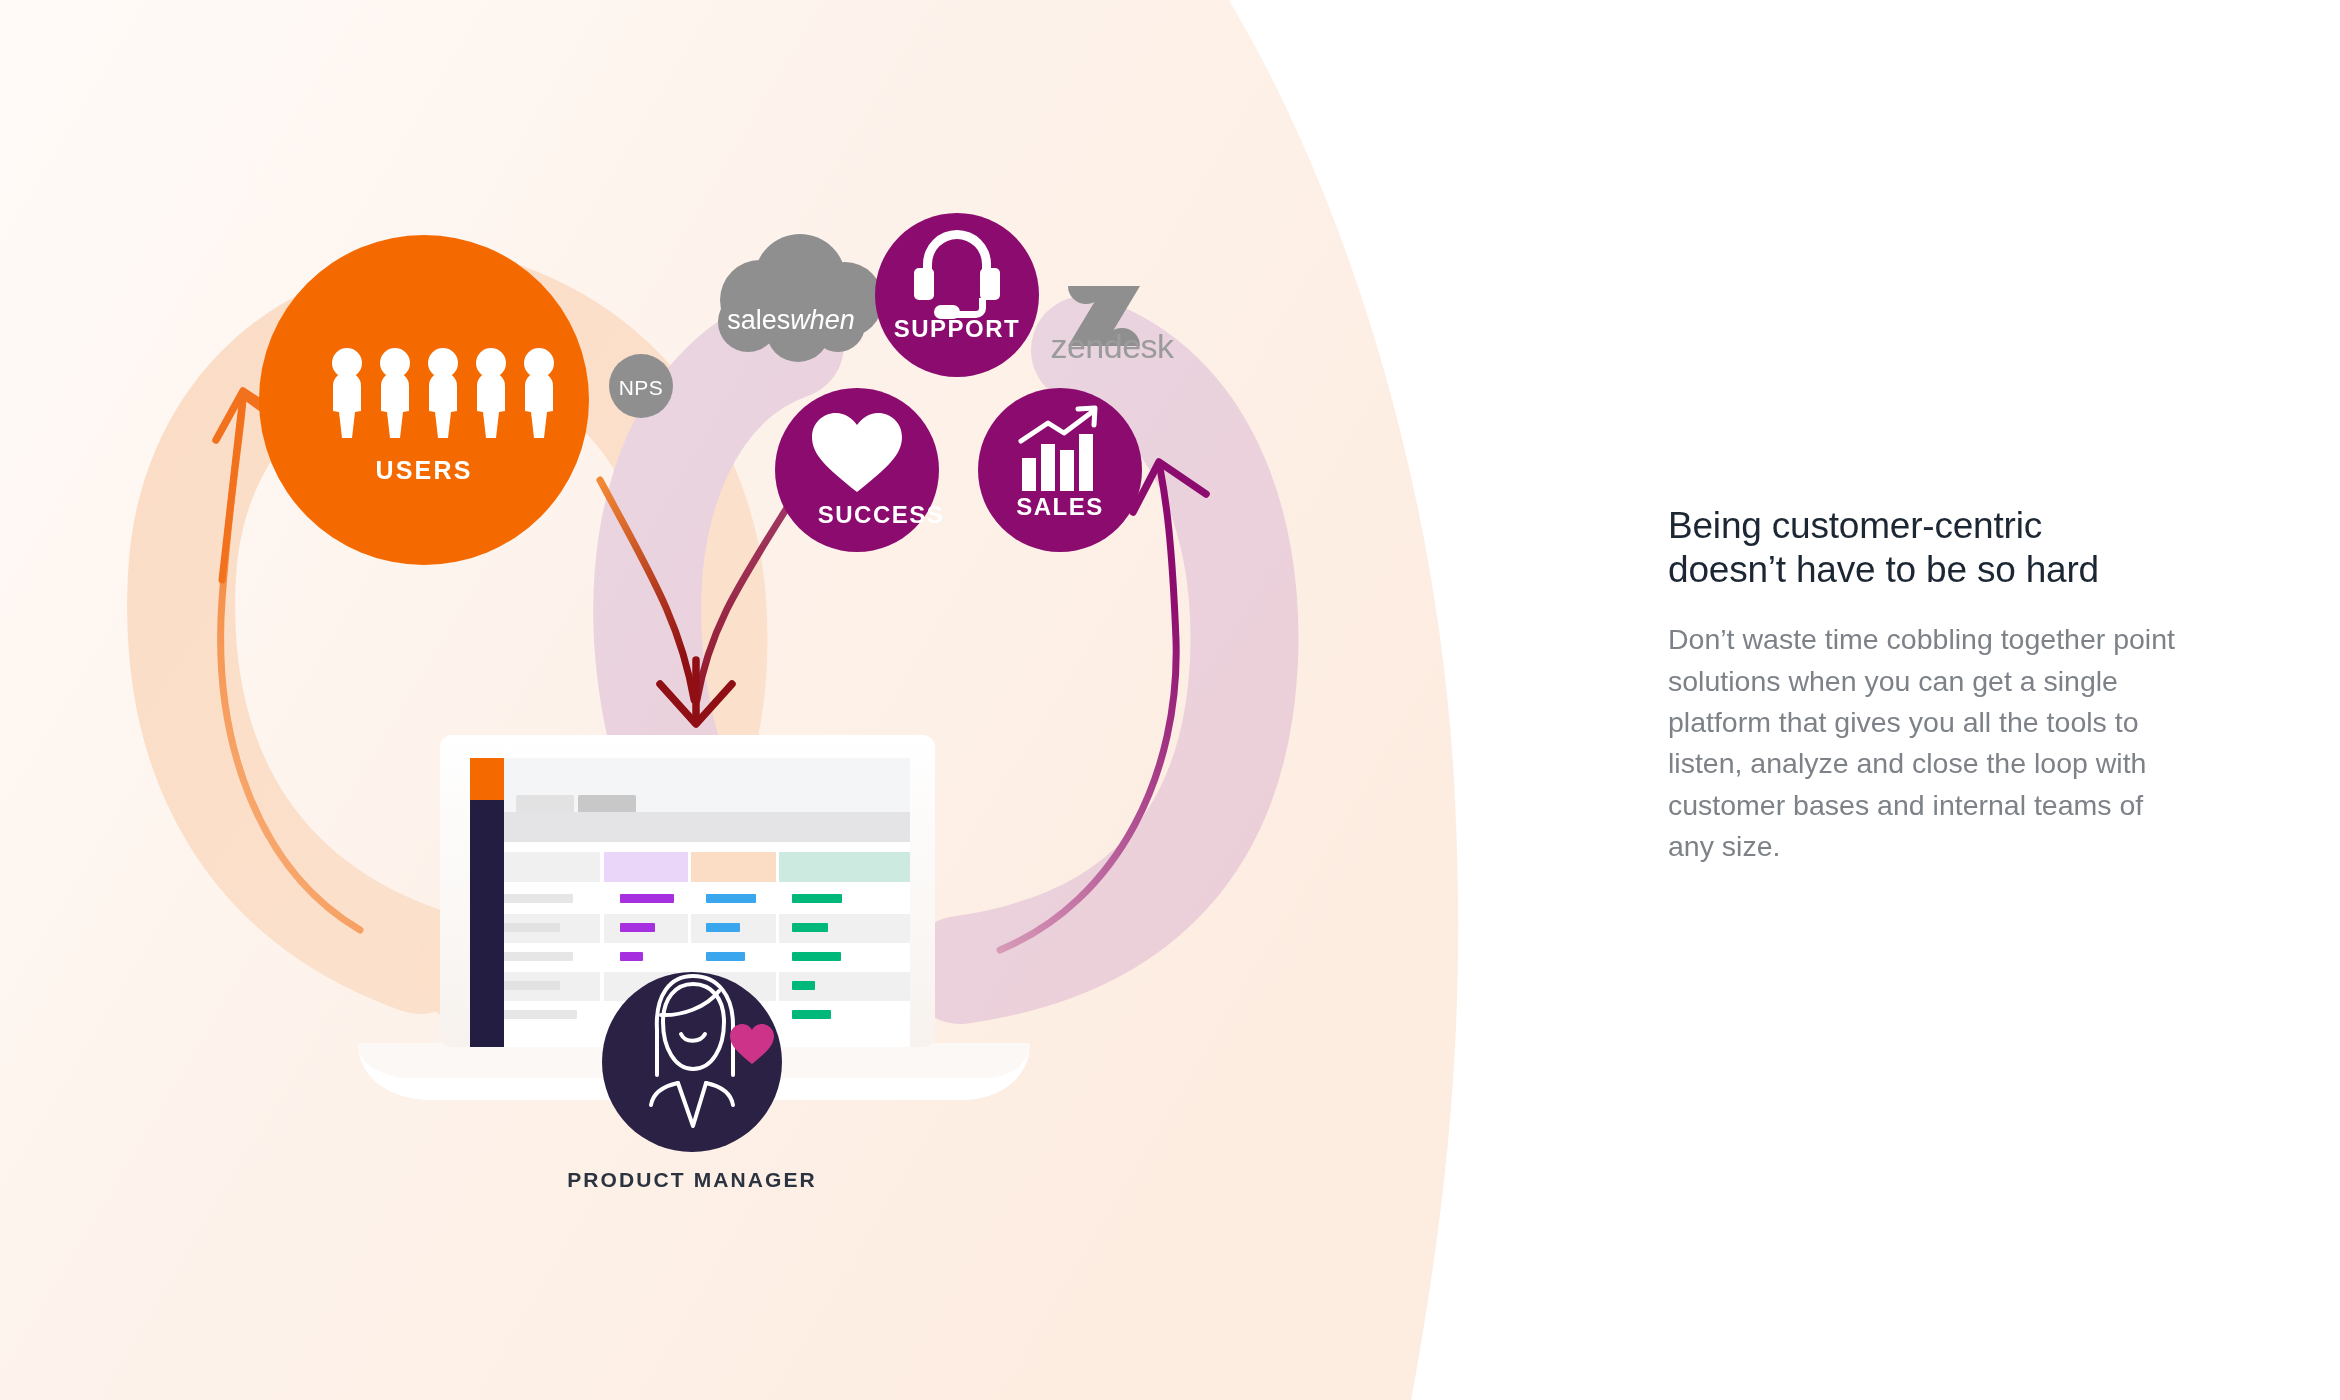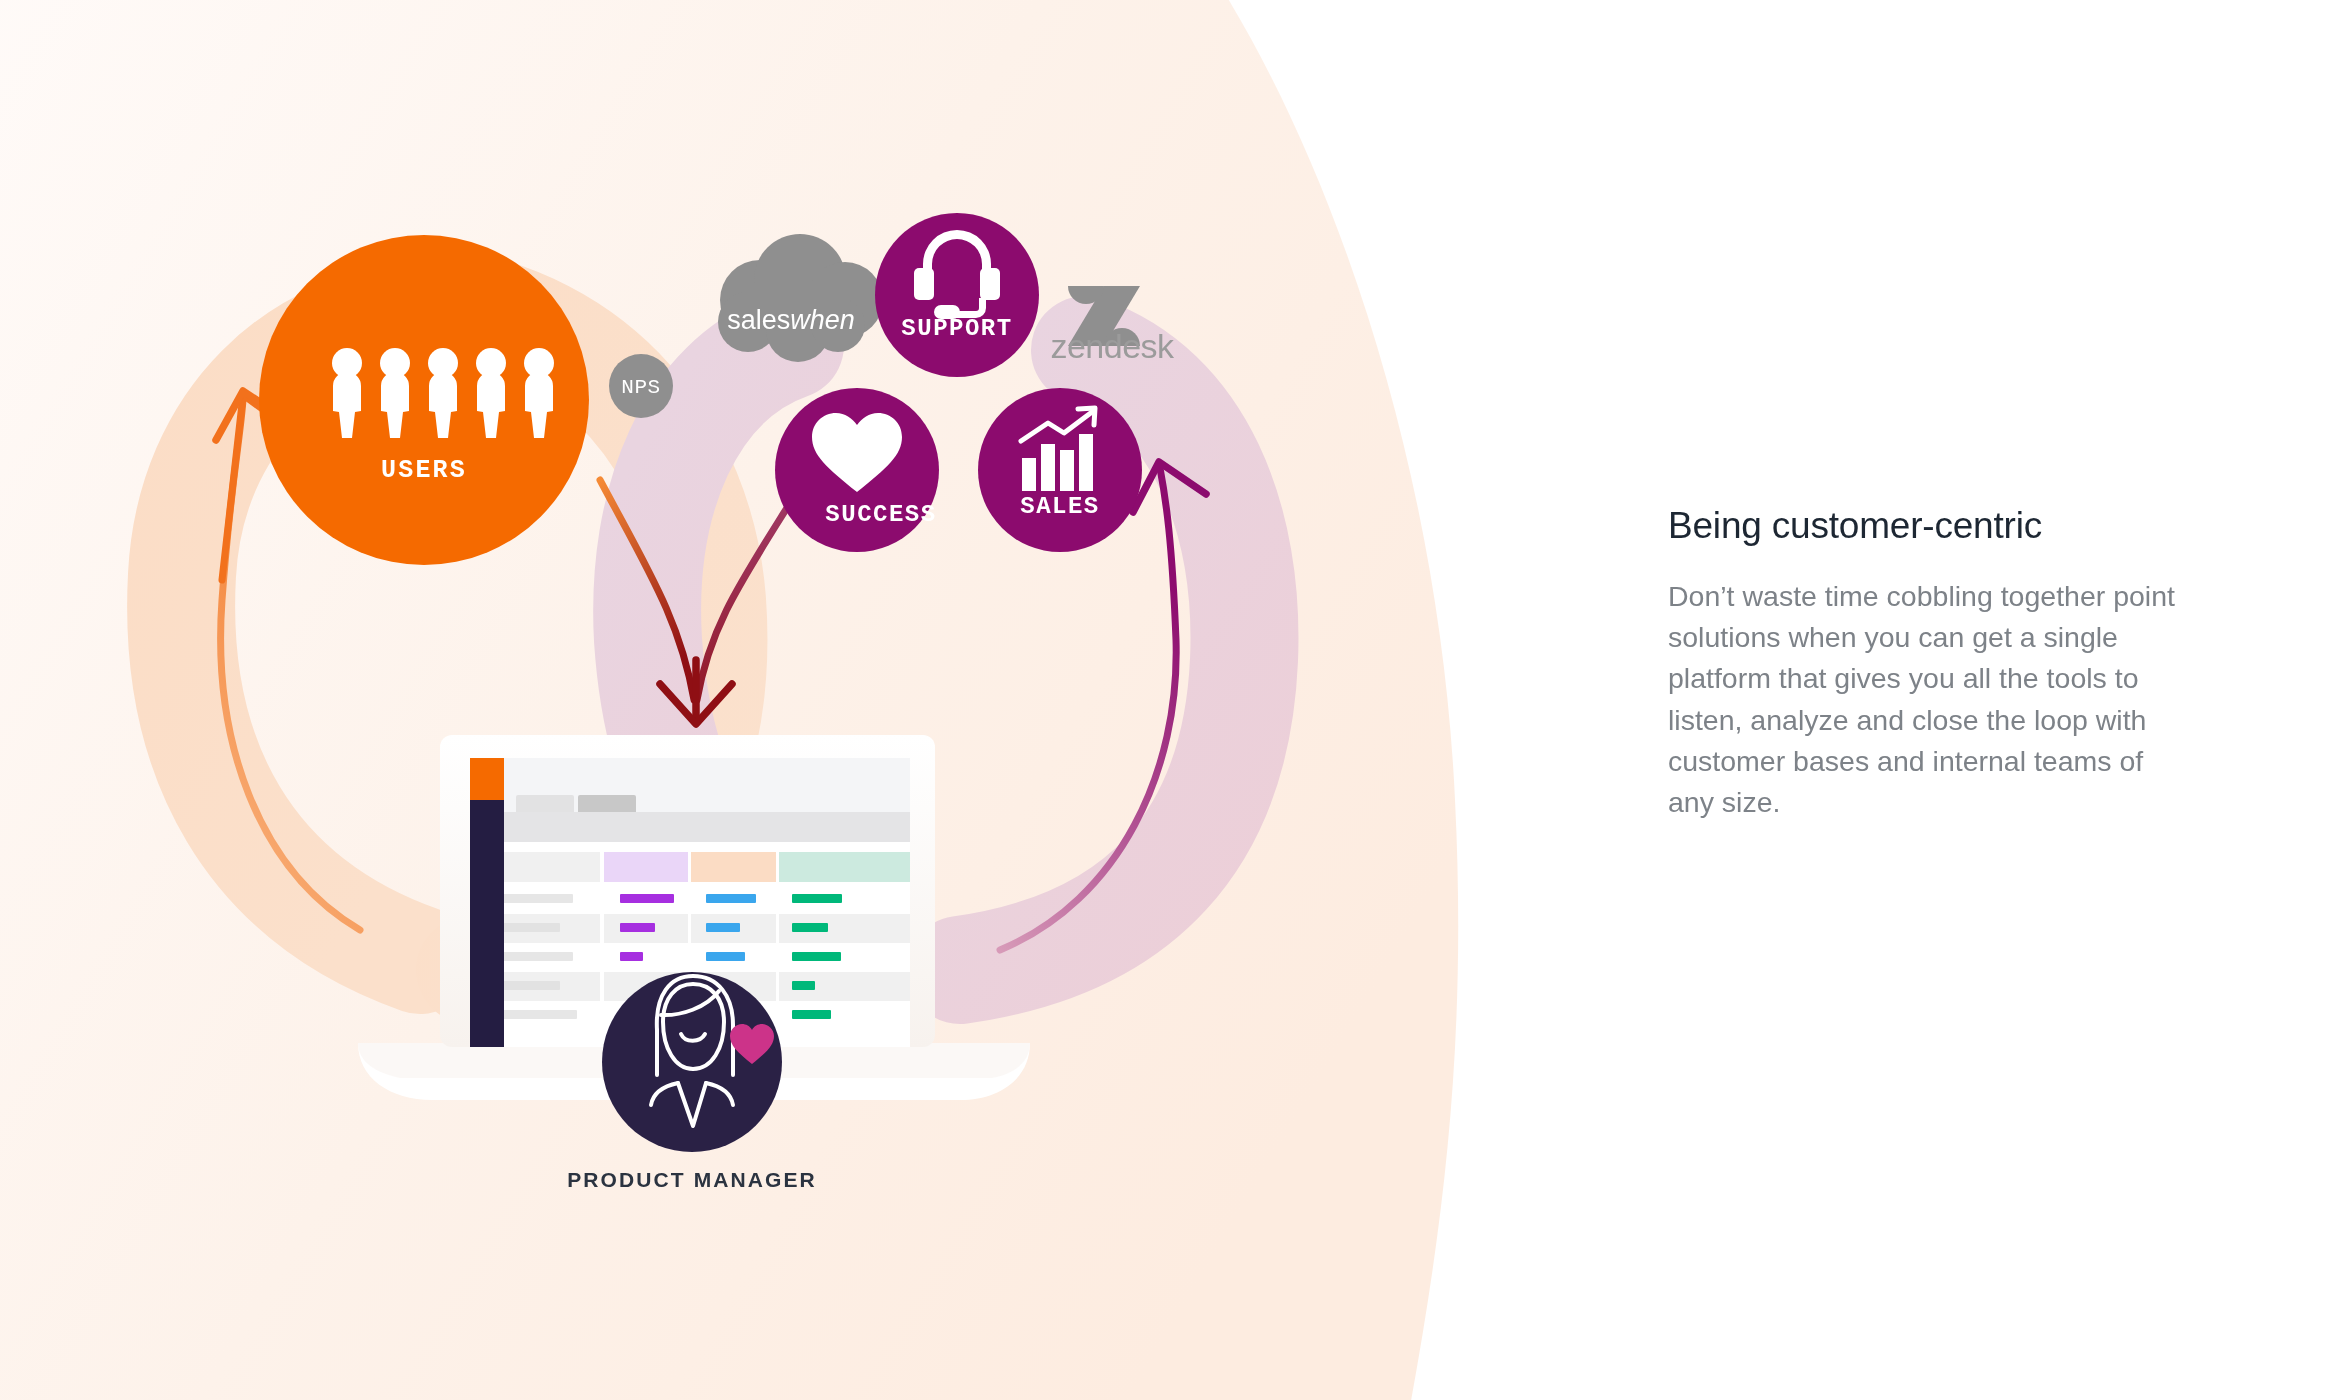--- a/index.html
+++ b/index.html
@@ -41,21 +41,21 @@
 
   
   .clabel{
     position:absolute;
     color:#ffffff;
     font-weight:700;
     text-align:left;
     letter-spacing:1.3px;
     white-space:nowrap;
     transform:translateX(-50%);
-    font-family:Liberation Mono, monospace;
+    font-family:Liberation Sans, sans-serif;
   }
   .clabel.users{ left:424px; top:432px; font-size:25px; letter-spacing:2.2px;margin-top:24px;}
   .clabel.support{ left:957px; top:315px; font-size:24px; letter-spacing:1.5px;}
   .clabel.success{ left:857px; top:501px; font-size:24px; letter-spacing:1.5px;margin-left:24px;}
   .clabel.sales{ left:1060px; top:493px; font-size:24px; letter-spacing:1.5px;}
   .clabel.nps{ left:641px; top:376px; font-size:21px; letter-spacing:0.5px; font-weight:400;}
 
   .pmlabel{
     position:absolute;
     left:692px; top:1168px;
@@ -353,17 +353,17 @@
   <div class="clabel sales">SALES</div>
   <div class="clabel nps">NPS</div>
 
   <div class="sflabel"><span>sales</span><i>when</i></div>
 
   <div class="zdlabel">zendesk</div>
 
   <div class="pmlabel">PRODUCT MANAGER</div>
 
   <div class="copy">
-    <h2><span>Being customer-centric</span><br></h2>
+    <h2><span>Being customer-centric</span><br><span>doesn’t have to be so hard</span></h2>
     <p>Don’t waste time cobbling together point solutions when you can get a single platform that gives you all the tools to listen, analyze and close the loop with customer bases and internal teams of any size.</p>
   </div>
 
 </div>
 
 </body></html>

